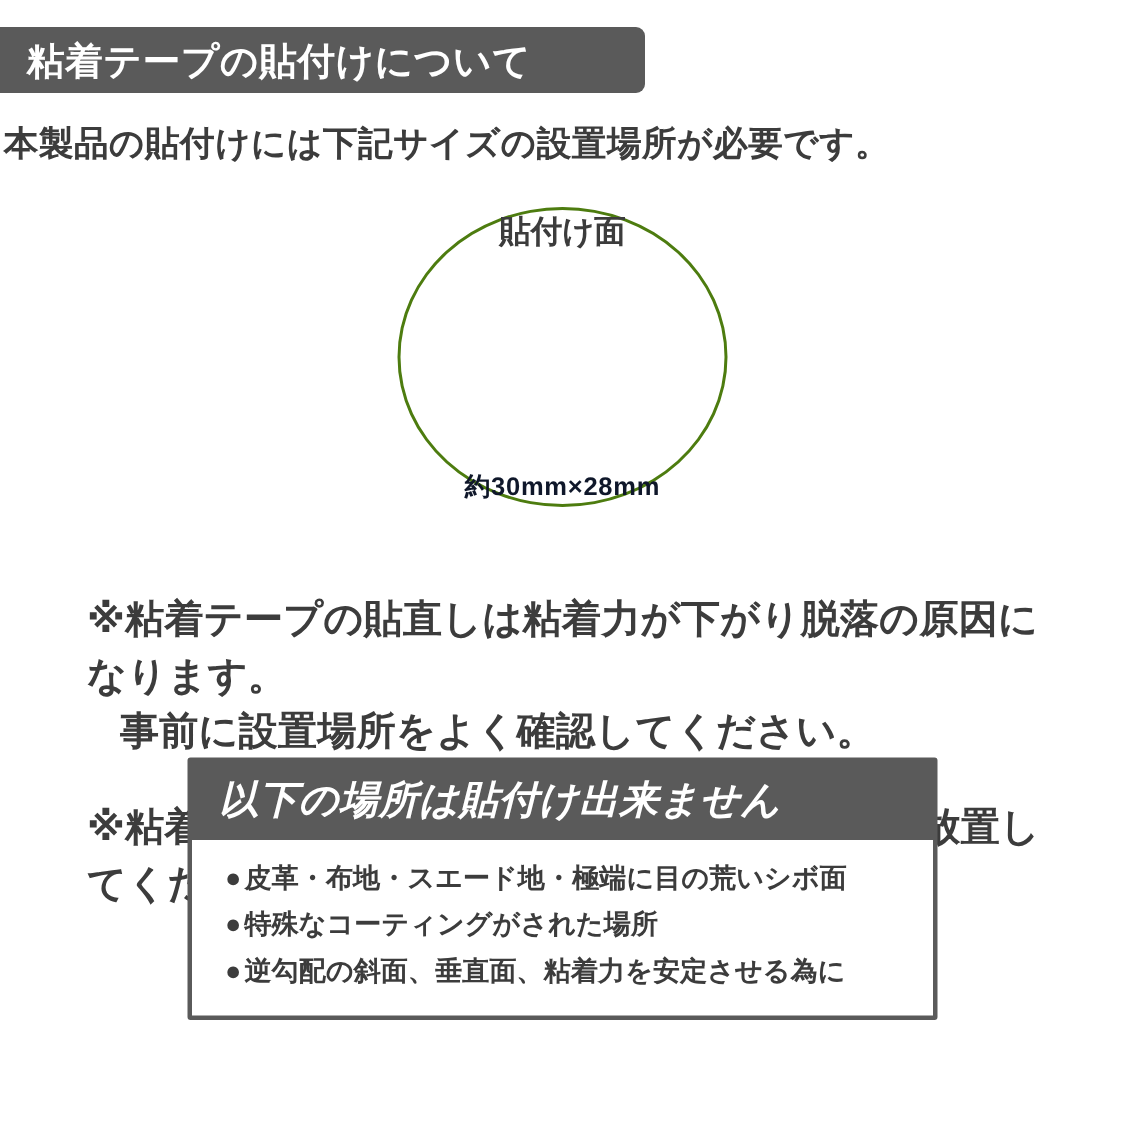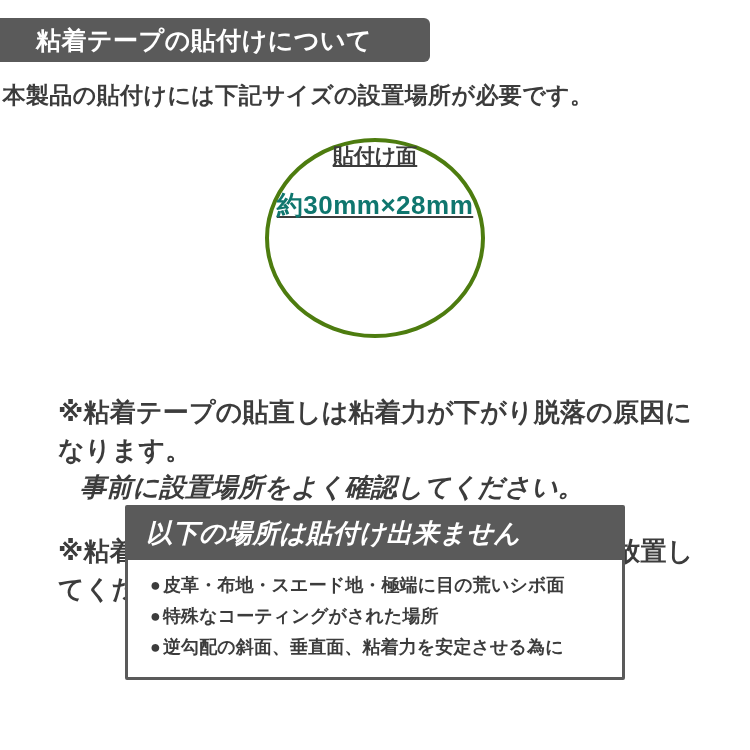--- a/index.html
+++ b/index.html
@@ -31,22 +31,22 @@
     background: #5a5a5a;
     border-radius: 0 6px 6px 0;
     display: flex;
     align-items: center;
   }
   .header-title {
     color: #ffffff;
     font-size: 25px;
     font-weight: bold;
     letter-spacing: 0.5px;
+    padding-left: 18px;
     white-space: nowrap;
-    margin-left: 36px;
   }
 
   
   .lead {
     position: absolute;
     left: 0;
     top: 80px;
     width: 596px;
     text-align: center;
     font-size: 23px;
@@ -55,39 +55,38 @@
     letter-spacing: 0.4px;
   }
 
   
   .circle {
     position: absolute;
     left: 265px;
     top: 138px;
     width: 220px;
     height: 200px;
-    border: 4px solid #4d7c0f;
+    border: 2px solid #4d7c0f;
     border-radius: 50%;
     box-sizing: border-box;
     display: flex;
     flex-direction: column;
     align-items: center;
-    justify-content: flex-start;
-    text-decoration: underline;
+    justify-content: space-between;
   }
   .circle-label {
     font-size: 21px;
     font-weight: bold;
     color: #3c3c3c;
     margin-bottom: 18px;
   }
   .circle-size {
-    font-size: 26px;
+    font-size: 17px;
     font-weight: bold;
-    color: #0f766e;
+    color: #0f172a;
     letter-spacing: 0.5px;
   }
 
   
   .notes {
     position: absolute;
     left: 58px;
     top: 368px;
     width: 640px;
   }
@@ -95,21 +94,20 @@
     font-size: 26px;
     font-weight: bold;
     color: #3c3c3c;
     line-height: 1.45;
     margin-bottom: 20px;
     letter-spacing: 0.2px;
   }
   .note .indent {
     display: block;
     padding-left: 22px;
-    font-style: italic;
   }
 
   
   .warn-box {
     position: absolute;
     left: 125px;
     top: 505px;
     width: 500px;
     border: 3px solid #5a5a5a;
     box-sizing: border-box;

